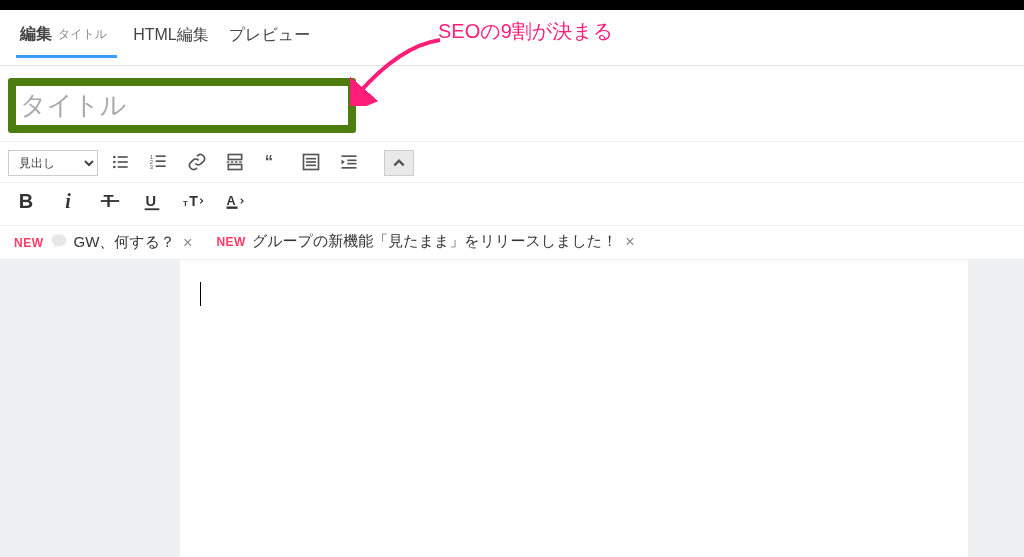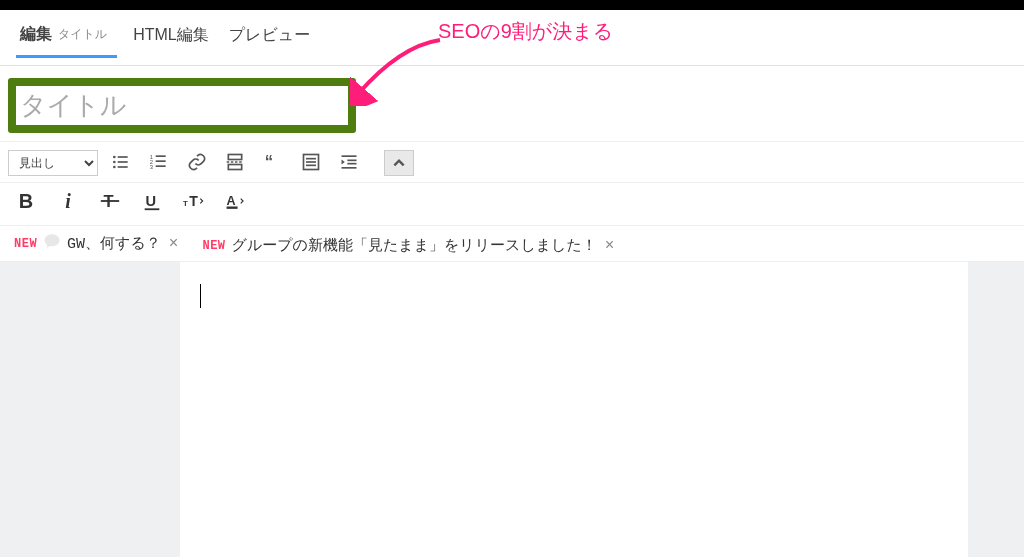--- a/index.html
+++ b/index.html
@@ -18,21 +18,21 @@
   .title-input::placeholder { color: #aaa; }
   .toolbar { display: flex; align-items: flex-end; padding: 6px 8px; border-bottom: 1px solid #eee; gap: 8px; }
   .heading-select { font-size: 12px; padding: 4px 6px; border: 1px solid #ccc; background: #fff; color: #444; width: 90px; }
   .tb-btn { width: 30px; height: 28px; display: flex; align-items: center; justify-content: center; color: #555; cursor: pointer; }
   .tb-btn svg { width: 20px; height: 20px; }
   .collapse-btn { width: 30px; height: 26px; background: #e9e9e9; border: 1px solid #ccc; display: flex; align-items: center; justify-content: center; margin-left: 12px; color: #555; cursor: pointer; }
   .toolbar2 { display: flex; align-items: center; padding: 4px 8px 10px 14px; border-bottom: 1px solid #eee; gap: 18px; }
   .fmt-btn { display: flex; align-items: center; justify-content: center; color: #333; cursor: pointer; font-size: 20px; font-weight: 700; height: 28px; min-width: 24px; }
   .fmt-btn.italic { font-style: italic; font-family: Georgia, serif; font-weight: 700; }
   .fmt-btn svg { width: 22px; height: 22px; }
-  .notice-bar { display: flex; align-items: flex-end; gap: 24px; padding: 6px 10px 6px 14px; border-bottom: 1px solid #eee; font-size: 15px; color: #333; background: #fff; font-family: Liberation Mono, monospace; }
+  .notice-bar { display: flex; align-items: flex-start; gap: 24px; padding: 6px 10px 6px 14px; border-bottom: 1px solid #eee; font-size: 15px; color: #333; background: #fff; }
   .notice { display: flex; align-items: center; gap: 6px; }
   .new-badge { color: #ff3b66; font-size: 12px; font-weight: 700; letter-spacing: 0.5px; }
   .bubble-icon { width: 18px; height: 18px; opacity: 0.35; }
   .notice .close { color: #888; font-size: 16px; margin-left: 2px; cursor: pointer; }
   .editor-area { display: flex; width: 100%; height: calc(557px - 256px); background: #eef0f2; }
   .side { width: 180px; background: #eef0f2; }
   .content { flex: 1; background: #fff; margin: 0; position: relative; }
   .side-right { width: 56px; background: #eef0f2; }
   .cursor { position: absolute; left: 20px; top: 22px; width: 1px; height: 24px; background: #000; }
 </style>

